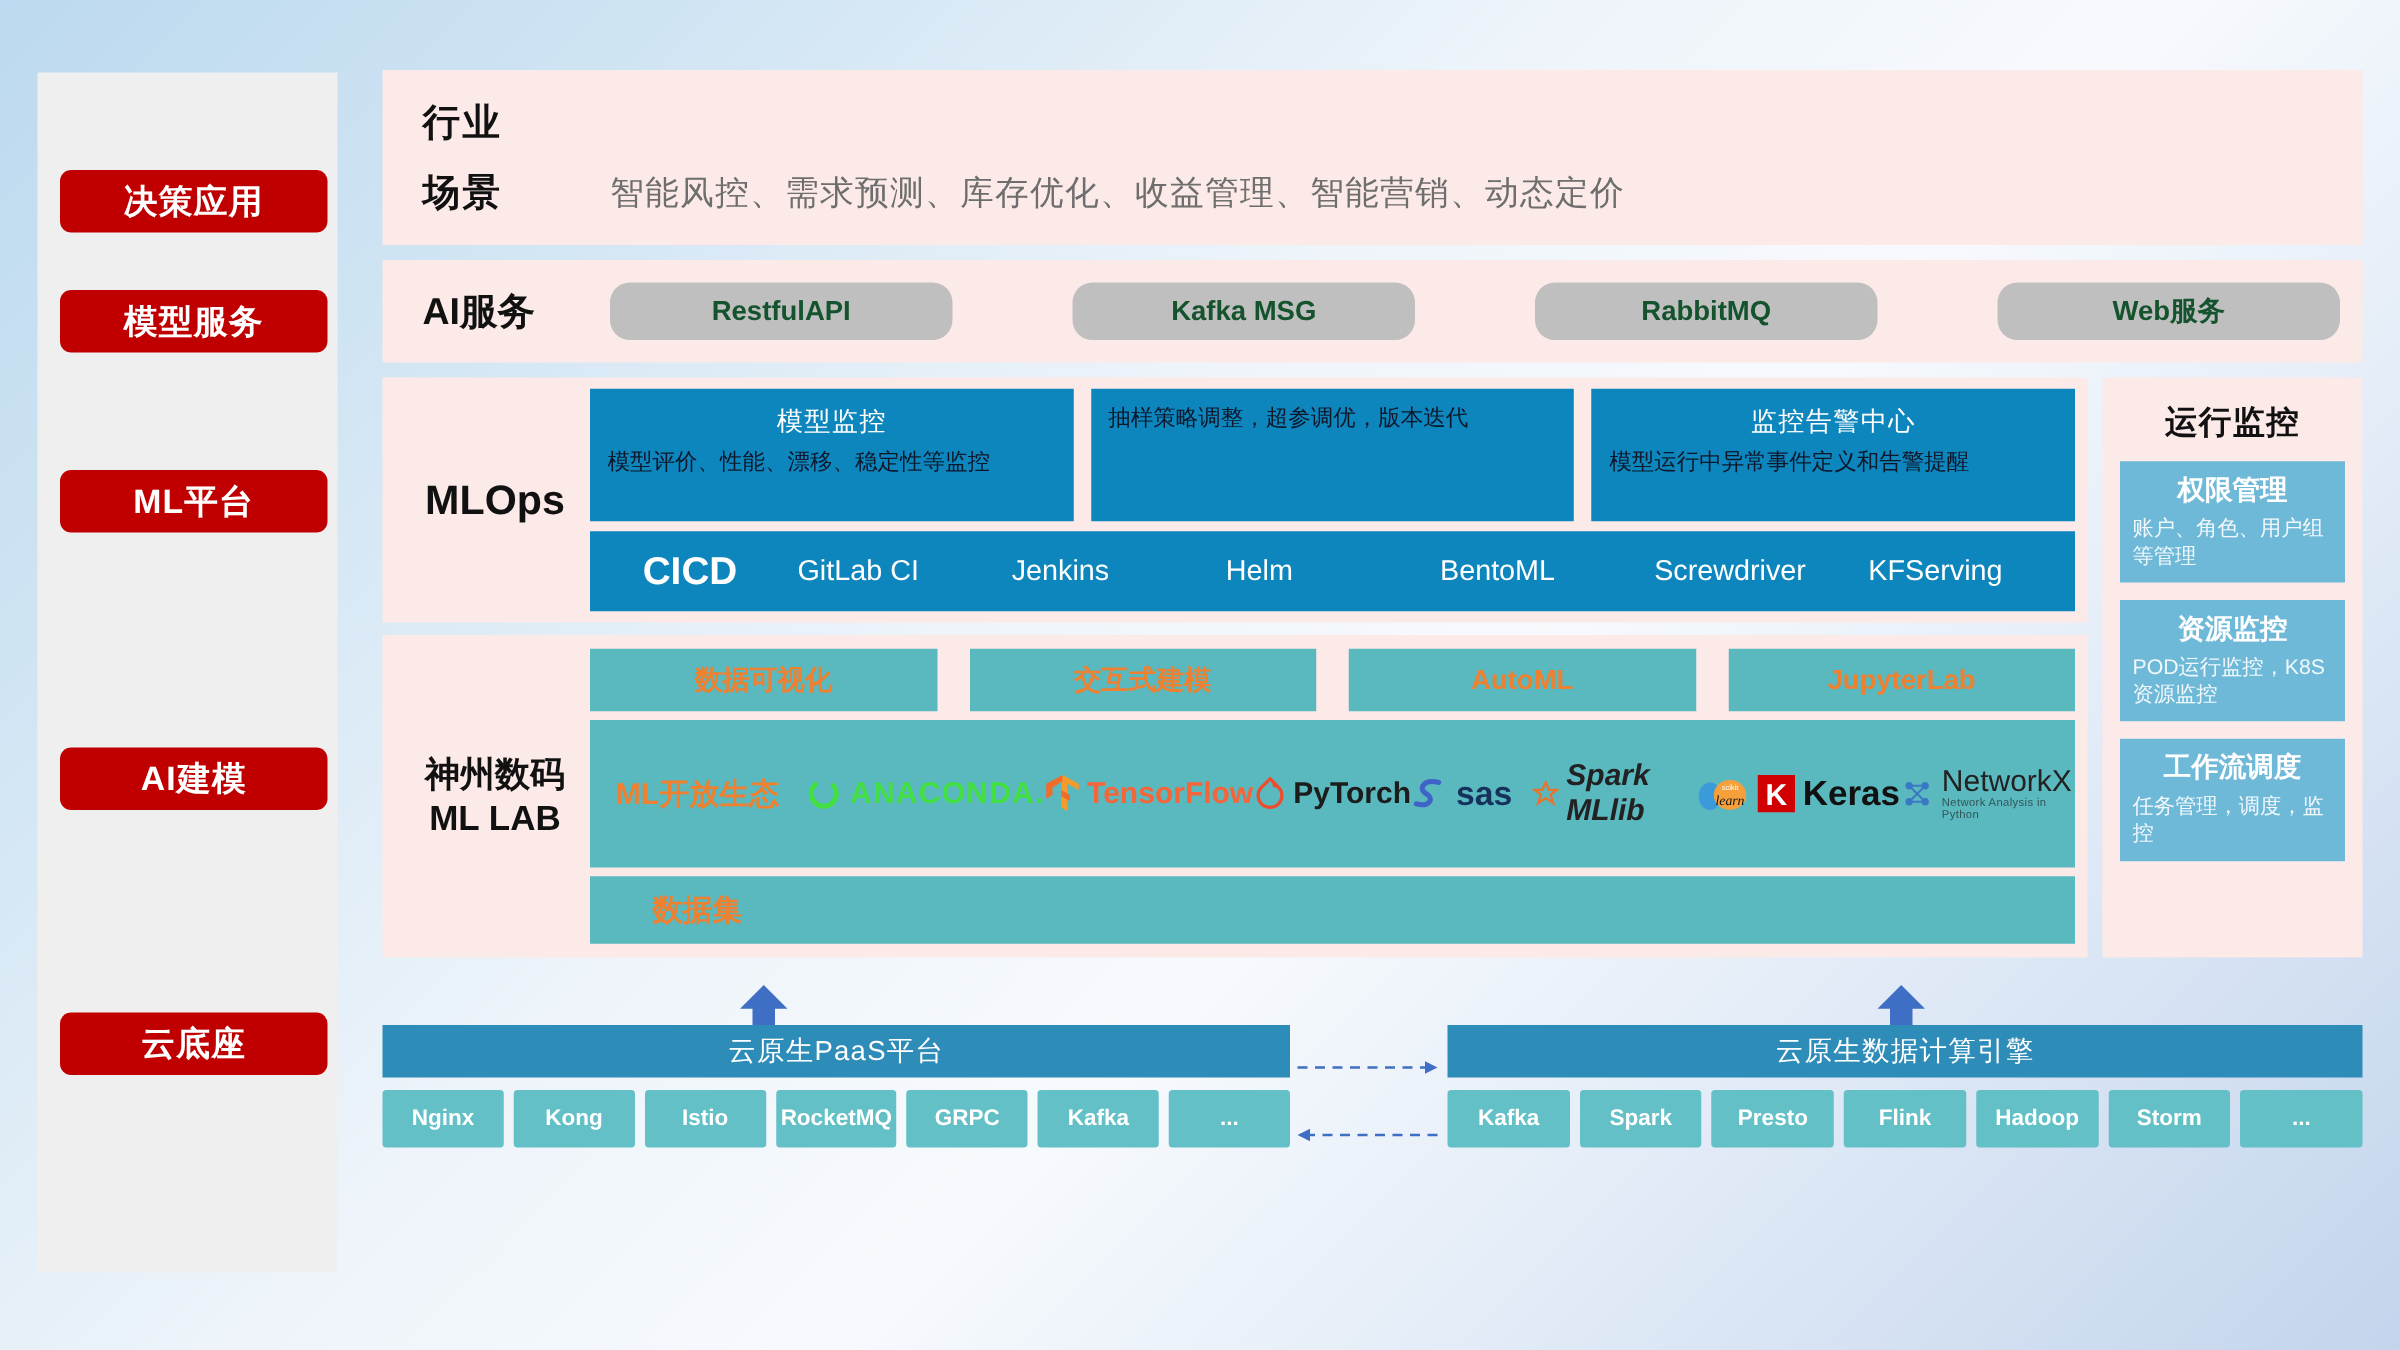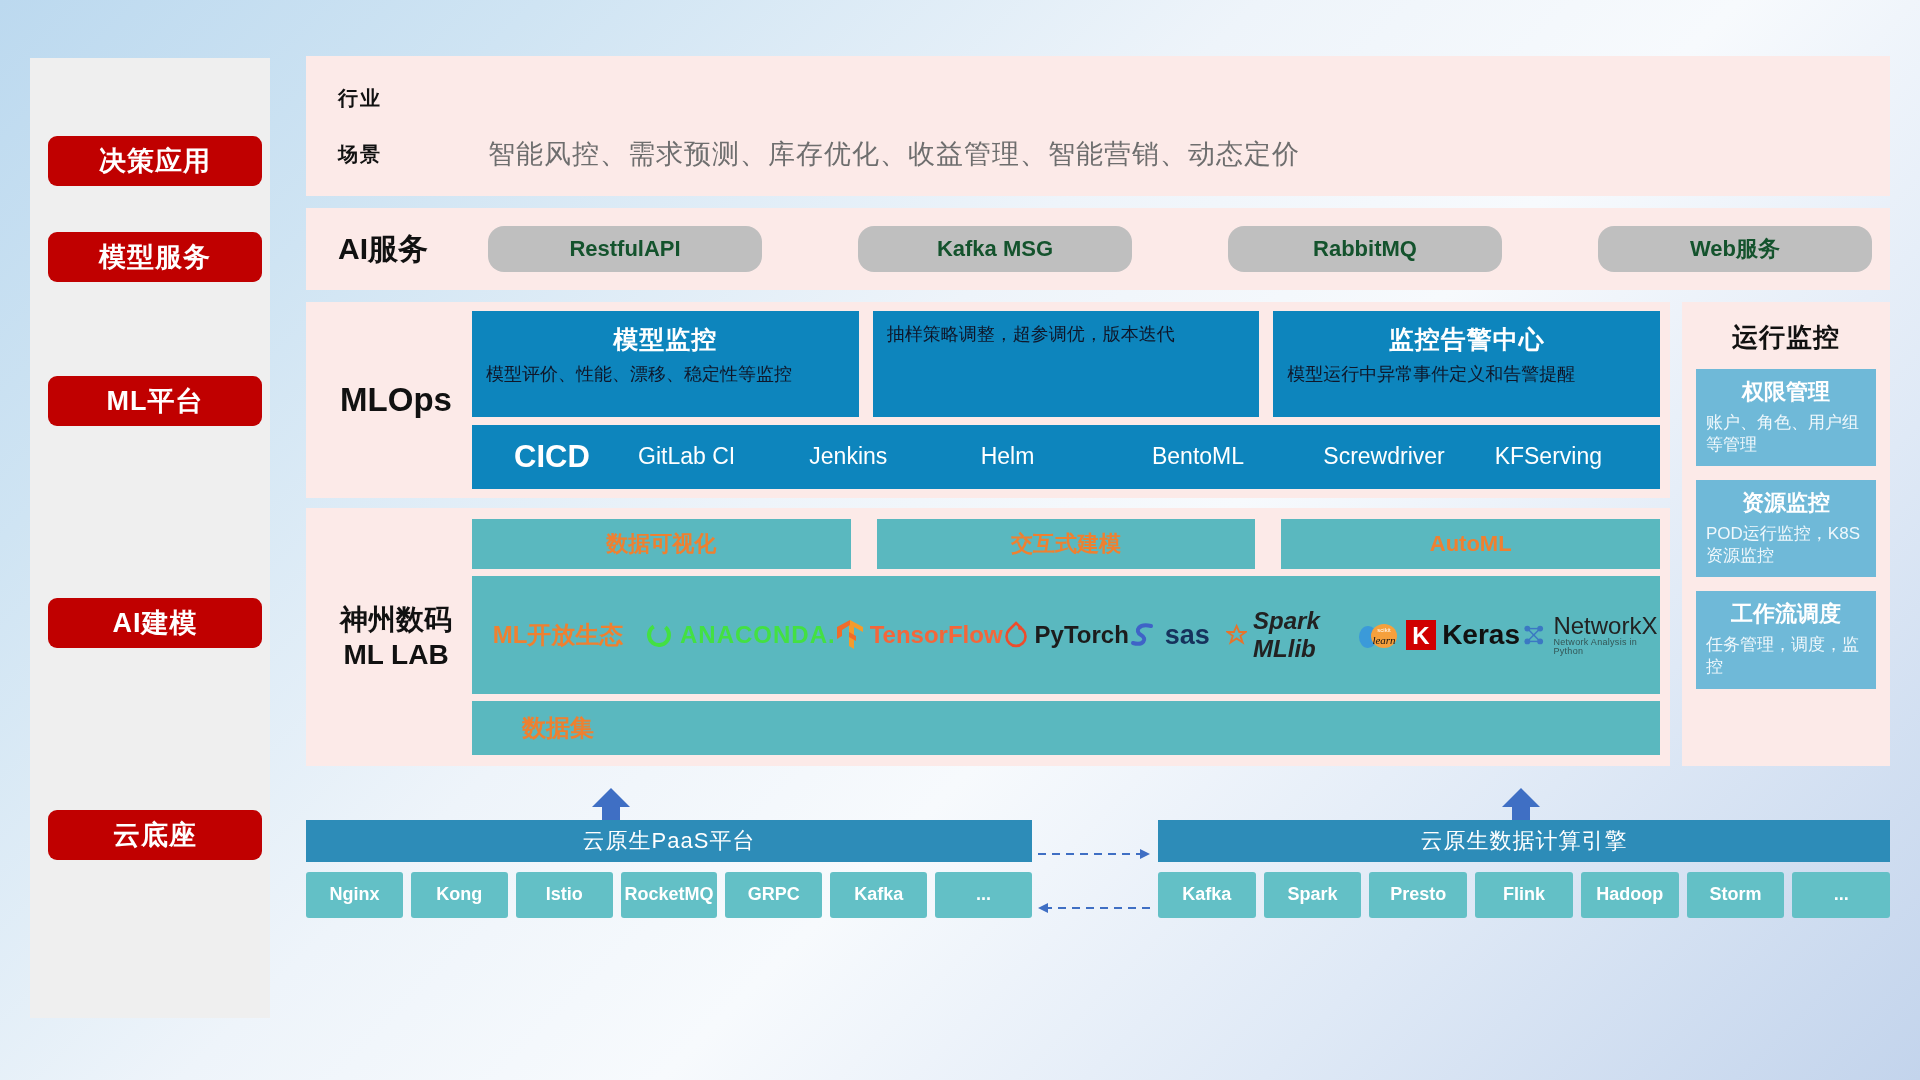--- a/index.html
+++ b/index.html
@@ -48,21 +48,21 @@
   }
 
   
   #band-apps {
     top: 0; left: 0; width: 1584px; height: 140px;
     display: flex; flex-direction: column; justify-content: center;
     padding-left: 32px;
   }
   .kv-row { display: flex; align-items: center; height: 56px; }
   .kv-key {
-    width: 150px; font-size: 20px; font-weight: bold; color: #111;
+    width: 150px; font-size: 30px; font-weight: bold; color: #111;
     letter-spacing: 2px;
   }
   .kv-val { font-size: 27px; color: #6e6e6e; letter-spacing: 1px; }
 
   
   #band-svc {
     top: 152px; left: 0; width: 1584px; height: 82px;
     display: flex; align-items: center; padding-left: 32px;
   }
   .svc-key { width: 150px; font-size: 30px; font-weight: bold; color: #111; }
@@ -84,21 +84,21 @@
     text-align: center;
   }
   .mlops-right { flex: 1; padding-right: 10px; }
   .mlops-cards { display: flex; gap: 14px; }
   .mlops-card {
     flex: 1; background: #0d85bd; color: #fff;
     padding: 12px 14px 10px 14px;
     height: 106px;
   }
   .mlops-card h4 {
-    font-size: 25px; text-align: center; font-weight: bold;
+    font-size: 21px; text-align: center; font-weight: normal;
     margin-bottom: 7px; letter-spacing: 1px;
   }
   .mlops-card p { font-size: 18px; line-height: 1.3; color: #0f172a; }
 
   .cicd-bar {
     margin-top: 8px; height: 64px; background: #0d85bd;
     display: flex; align-items: center; overflow: hidden;
   }
   .cicd-title {
     width: 160px; text-align: center; color: #fff;
@@ -271,20 +271,21 @@
       <div class="lab-key">
         <div>神州数码</div>
         <div>ML LAB</div>
       </div>
       <div class="lab-right">
 
         <div class="lab-toolrow">
           <div class="lab-tool">数据可视化</div>
           <div class="lab-tool">交互式建模</div>
           <div class="lab-tool">AutoML</div>
+          <div class="lab-tool">JupyterLab</div>
         </div>
 
         <div class="eco">
           <div class="eco-label">ML开放生态</div>
           <div class="eco-logos">
 
             <div class="eco-row">
               <div class="logo">
                 <svg width="30" height="30" viewBox="0 0 30 30">
                   <circle cx="15" cy="15" r="10" fill="none" stroke="#43e043" stroke-width="4" stroke-dasharray="50 13" transform="rotate(-50 15 15)"></circle>

